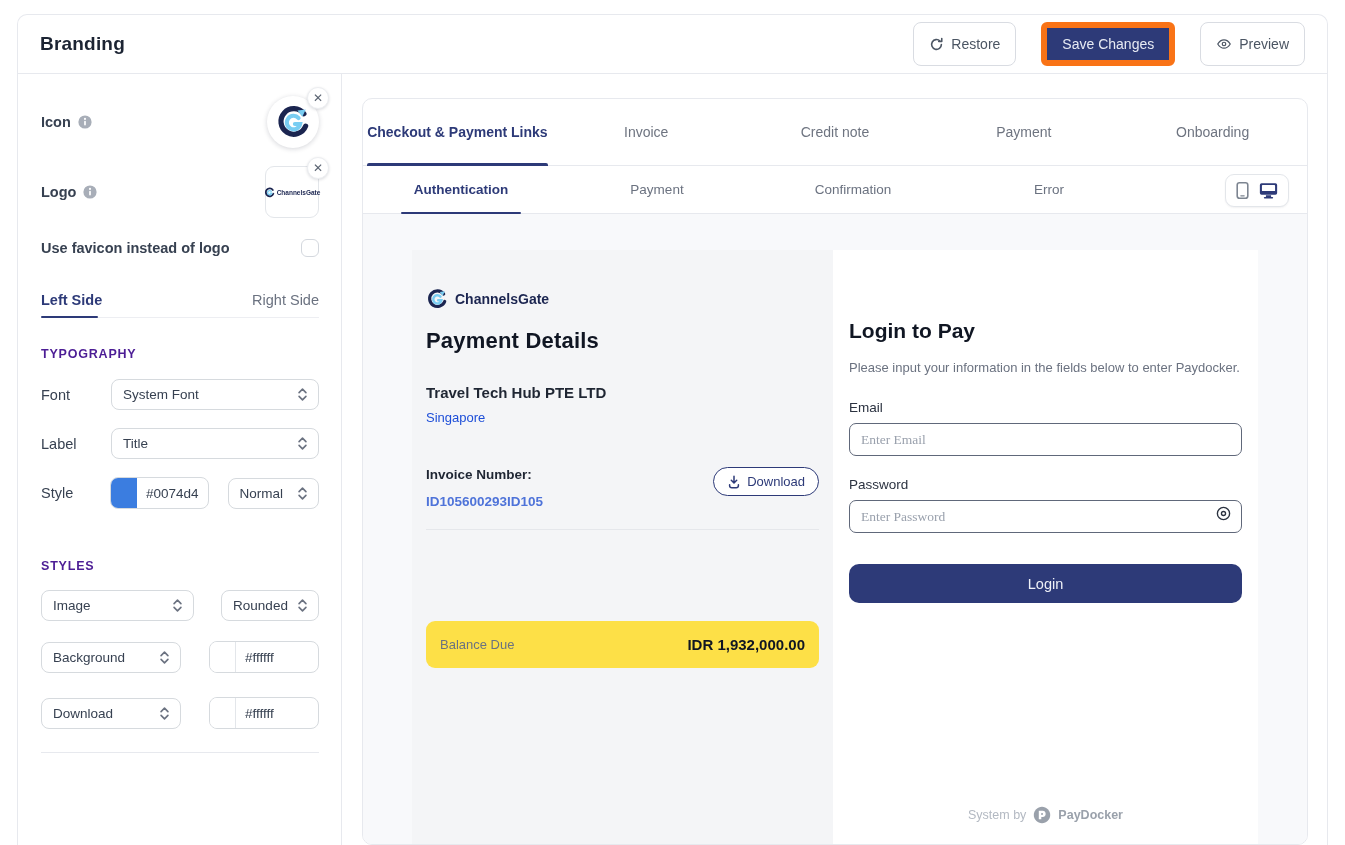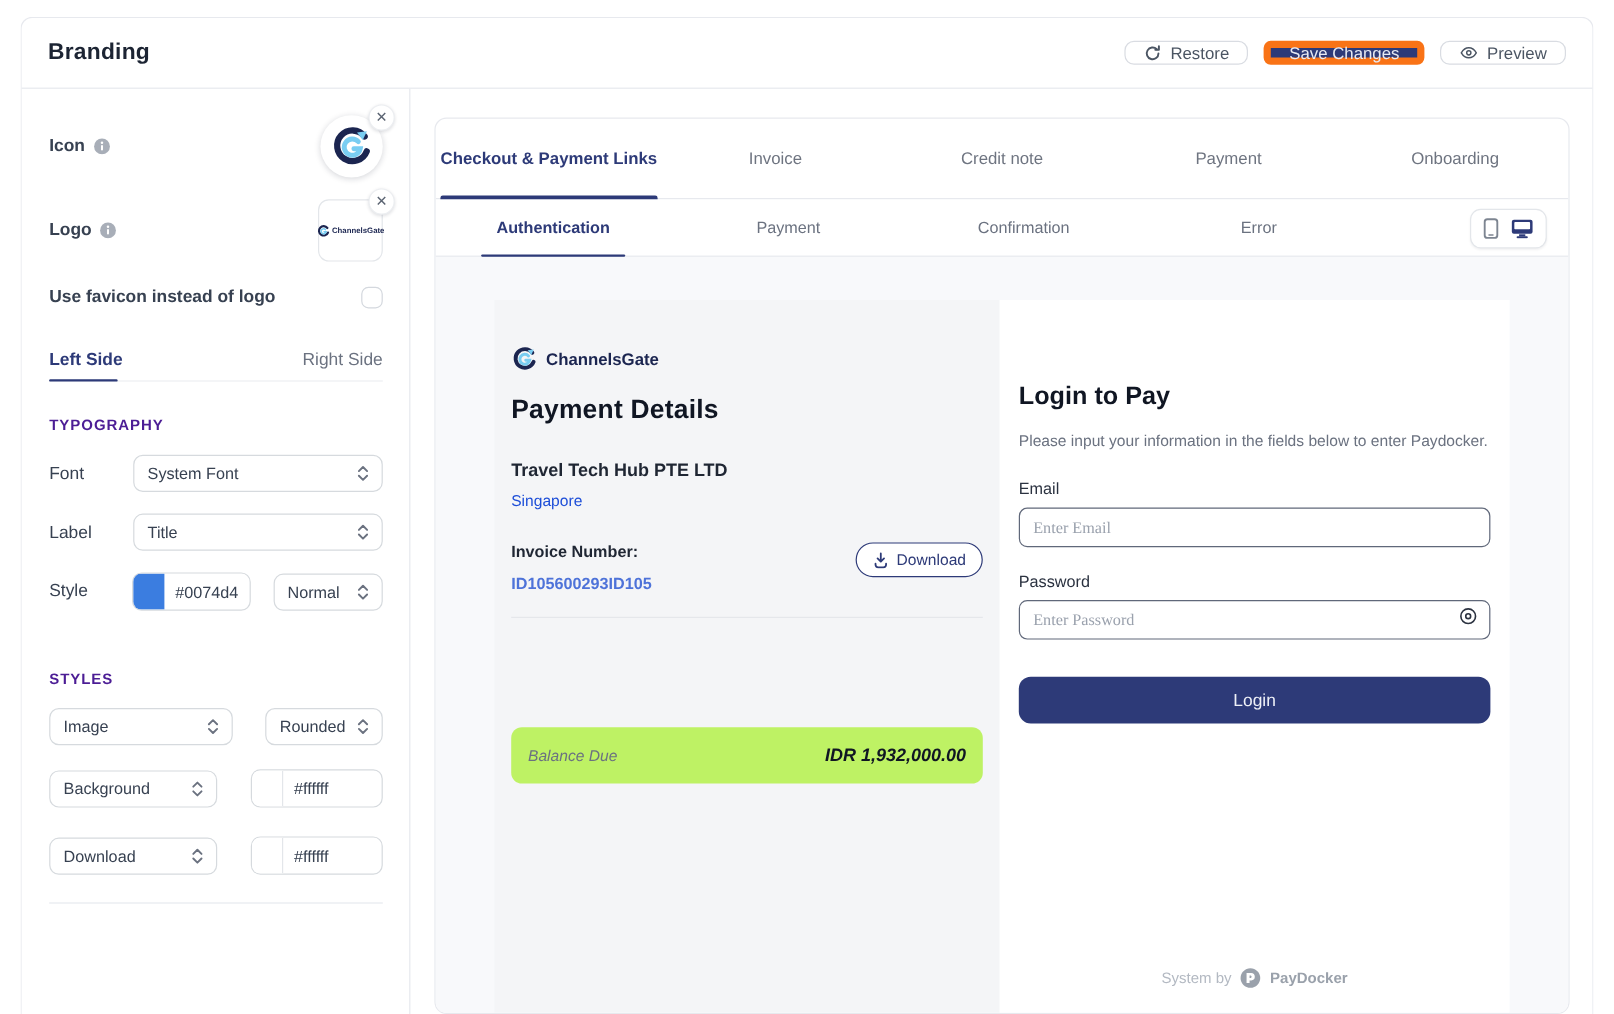--- a/index.html
+++ b/index.html
@@ -8,23 +8,23 @@
 
   .app { position:absolute; left:17px; top:14px; width:1311px; height:831px;
     background:#fff; border:1px solid #e7e9ee; border-bottom:none;
     border-radius:10px 10px 0 0; display:flex; flex-direction:column; }
 
   
   .app-header { height:59px; flex:0 0 59px; border-bottom:1px solid #e7e9ee;
     display:flex; align-items:center; padding:0 22px; }
   .app-title { font-size:19px; font-weight:700; color:#1c2433; letter-spacing:.2px; }
   .header-actions { margin-left:auto; display:flex; align-items:center; gap:13px; }
-  .btn { display:inline-flex; align-items:center; gap:7px; height:20px;
+  .btn { display:inline-flex; align-items:center; gap:7px; height:44px;
     padding:0 15px; font-size:14px; border-radius:8px; cursor:pointer;
-    background:#fff; border:1px solid #d9dce2; color:#4b5563; }
+    background:#fff; border:1px solid #d9dce2; color:#4b5563;margin-left:12px; }
   .btn svg { flex:0 0 auto; }
   .btn-primary { background:#2d3a78; border:6px solid #f97316; color:#e7eaf3;
     border-radius:6px; }
 
   
   .app-body { flex:1; display:flex; min-height:0; }
   .sidebar { width:324px; flex:0 0 324px; border-right:1px solid #e7e9ee;
     padding:22px 22px 0 23px; }
 
   .side-row { display:flex; align-items:center; justify-content:space-between; }
@@ -114,30 +114,30 @@
   .pv-left { width:421px; background:#f4f5f7; padding:38px 14px 0 14px; }
   .pv-right { width:425px; background:#ffffff; padding:69px 16px 14px 16px;
     display:flex; flex-direction:column; }
 
   .brand-lockup { display:flex; align-items:center; gap:7px; }
   .brand-name { font-size:14px; font-weight:700; color:#1b2550; }
   .pv-title { margin-top:18px; font-size:22px; font-weight:700; color:#101623;
     letter-spacing:.2px; }
   .pv-company { margin-top:30px; font-size:15px; font-weight:700; color:#1f2633; }
   .pv-location { margin-top:9px; font-size:13px; color:#1d4ed8; }
-  .invoice-row { margin-top:27px; display:flex; align-items:flex-start;
+  .invoice-row { margin-top:42px; display:flex; align-items:flex-start;
     justify-content:space-between; }
   .invoice-label { font-size:13.5px; font-weight:700; color:#1f2633; }
   .invoice-number { margin-top:12px; font-size:13.5px; font-weight:700; color:#4e73d9; }
   .download-pill { display:inline-flex; align-items:center; gap:6px; height:29px;
     padding:0 13px; border:1px solid #2d3a78; border-radius:15px; background:#fff;
     color:#2d3a78; font-size:13px; cursor:pointer; }
   .pv-divider { margin-top:20px; border-top:1px solid #e5e7eb; }
-  .balance-card { margin-top:91px; background:#bef264; border-radius:9px;
-    padding:15px 14px; display:flex; align-items:center; justify-content:space-between;font-style:italic; }
+  .balance-card { margin-top:91px; background:#fde047; border-radius:9px;
+    padding:15px 14px; display:flex; align-items:center; justify-content:space-between; }
   .balance-label { font-size:13px; color:#6b7280; }
   .balance-value { font-size:15px; font-weight:700; color:#101623; }
 
   .login-title { font-size:21px; font-weight:700; color:#101623; }
   .login-sub { margin-top:17px; font-size:13px; color:#6b7280; }
   .field-label { margin-top:25px; font-size:13.5px; color:#2b3240; }
   .text-input { margin-top:8px; width:100%; height:33px; border:1px solid #60687a;
     border-radius:7px; background:#fff; padding:0 11px; font-size:13.5px;
     color:#ec4899; font-family:Liberation Serif, serif; }
   .text-input::placeholder { color:#9aa1ad; }

